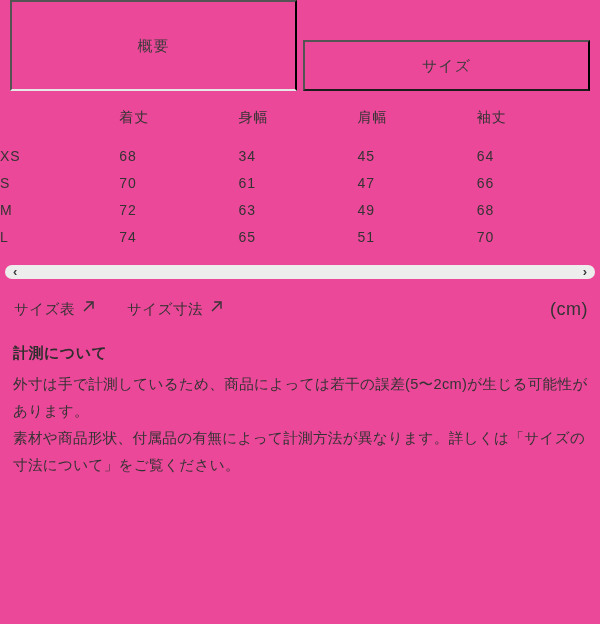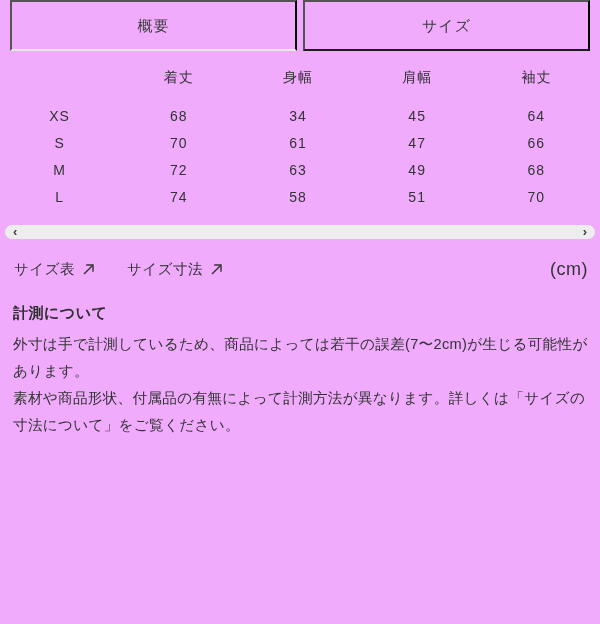--- a/index.html
+++ b/index.html
@@ -6,21 +6,21 @@
   html, body { background: #ffffff; }
   body {
     font-family: "Liberation Sans", "DejaVu Sans", sans-serif;
     color: #333333;
     width: 600px;
   }
   .page {
     width: 600px;
     height: 624px;
     overflow: hidden;
-    background: #f0abfc;
+    background: #ec4899;
   }
 
   
   .tabs {
     display: flex;
     padding: 0 10px;
     column-gap: 6px;
   }
   .tab {
     flex: 1;
@@ -28,34 +28,34 @@
     font-size: 15px;
     color: #3a3a3a;
     padding: 15px 0 13px 0;
     border-bottom: 2px solid transparent;
     letter-spacing: 1px;
     cursor: pointer;
     background: none;
     font-family: inherit;
   }
   .tab.inactive { border-bottom-color: #e7e7e7; }
-  .tab.active   { border-bottom-color: #1c1c1c; }
+  .tab.active   { border-bottom-color: #1c1c1c; margin-top: 40px; }
 
   
   .size-table {
     width: 596px;
     margin-top: 10px;
     border-collapse: collapse;
     table-layout: fixed;
   }
   .size-table th, .size-table td {
     font-weight: 400;
     font-size: 14px;
     color: #333333;
-    text-align: center;
+    text-align: left;
     letter-spacing: 1px;
   }
   .size-table thead th { padding: 8px 0 16px 0; }
   .size-table tbody td { padding: 5px 0 6px 0; }
 
   
   .scroller {
     position: relative;
     margin: 14px 5px 0 5px;
     height: 14px;
@@ -78,21 +78,20 @@
 
   
   .links-row {
     display: flex;
     align-items: center;
     padding: 20px 12px 0 14px;
     font-size: 14.5px;
   }
   .size-link {
     display: inline-flex;
-    align-items: center;
     gap: 7px;
     color: #333333;
     text-decoration: none;
     margin-right: 32px;
     letter-spacing: 0.5px;
   }
   .size-link svg { display: block; }
   .unit {
     margin-left: auto;
     font-size: 18px;
@@ -156,21 +155,21 @@
       <tr>
         <td>M</td>
         <td>72</td>
         <td>63</td>
         <td>49</td>
         <td>68</td>
       </tr>
       <tr>
         <td>L</td>
         <td>74</td>
-        <td>58</td>
+        <td>65</td>
         <td>51</td>
         <td>70</td>
       </tr>
     </tbody>
   </table>
 
   <div class="scroller">
     <span class="arrow left">‹</span>
     <span class="arrow right">›</span>
   </div>
@@ -193,19 +192,19 @@
           <path d="M4.2 2 H11 V8.8" stroke="#333333" stroke-width="1.4" fill="none"></path>
         </svg>
       </span>
     </a>
     <span class="unit">(cm)</span>
   </div>
 
   <div class="sections">
     <div class="section">
       <h3>計測について</h3>
-      <p>外寸は手で計測しているため、商品によっては若干の誤差(7〜2cm)が生じる可能性があります。</p>
+      <p>外寸は手で計測しているため、商品によっては若干の誤差(5〜2cm)が生じる可能性があります。</p>
       <p>素材や商品形状、付属品の有無によって計測方法が異なります。詳しくは「サイズの寸法について」をご覧ください。</p>
 
     </div>
   </div>
 
 </div>
 
 </body></html>

